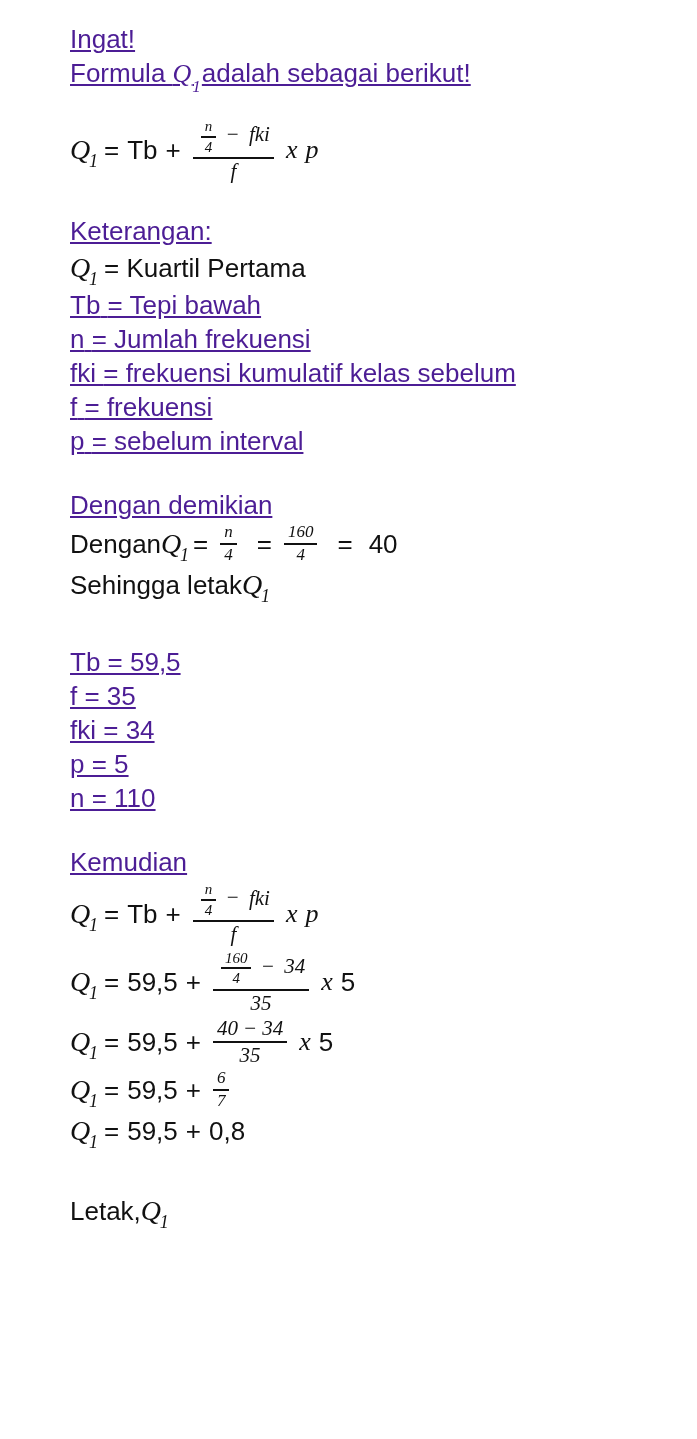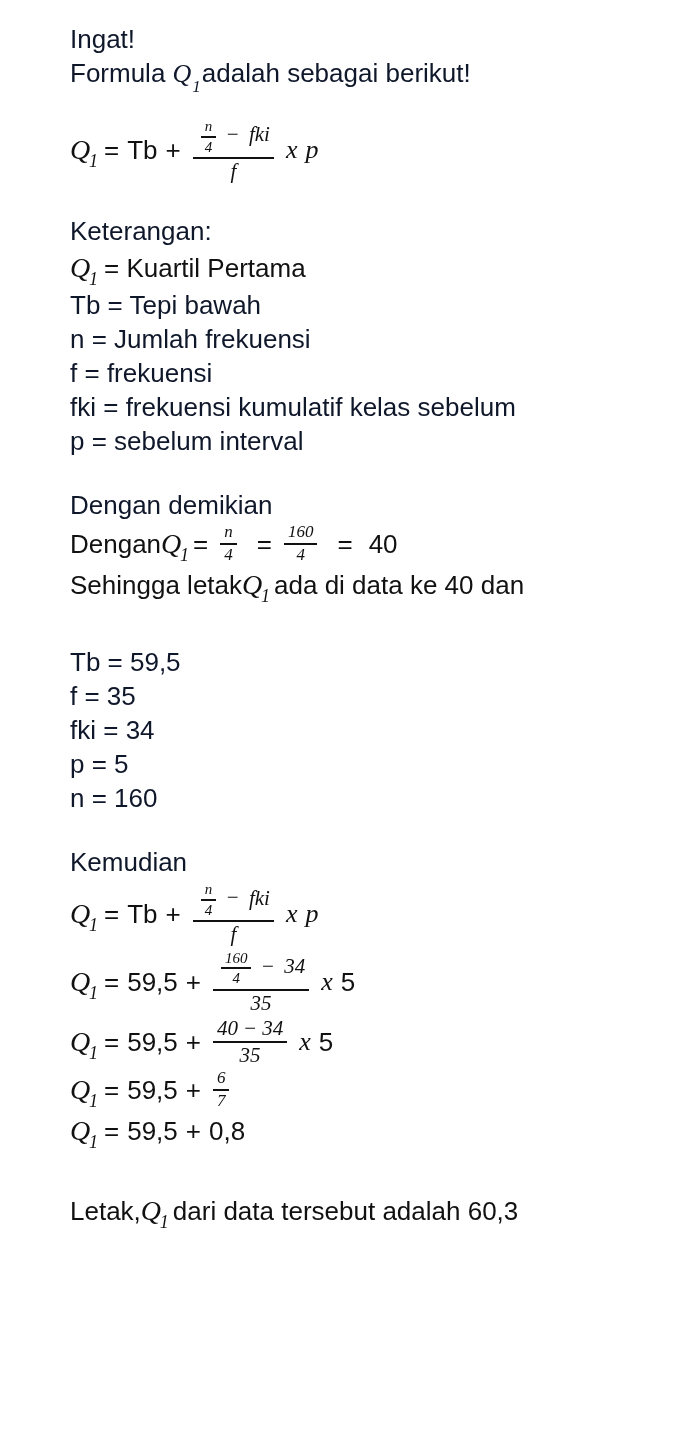--- a/index.html
+++ b/index.html
@@ -18,21 +18,22 @@
   .page {
     position: absolute;
     left: 70px;
     top: 22px;
     width: 610px;
   }
   .line {
     font-size: 26px;
     line-height: 34px;
     white-space: nowrap;
-    color: #0f172a;
+    color: #4c1d95;
+    text-decoration: underline;
   }
   .gap-lg { height: 30px; }
   .gap-md { height: 22px; }
   .gap-sm { height: 10px; }
 
   
   .mvar {
     font-family: "Liberation Serif", serif;
     font-style: italic;
     font-size: 26px;
@@ -175,22 +176,22 @@
   <div class="eqline" style="min-height:38px">
     <span class="qlabel">
       <span class="q">Q</span>
       <span class="s">1</span>
     </span>
     <span>= Kuartil Pertama</span>
   </div>
 
   <div class="line"><span>Tb</span> <span>= Tepi bawah</span></div>
   <div class="line"><span>n</span> <span>= Jumlah frekuensi</span></div>
+  <div class="line"><span>fki</span> <span>= frekuensi kumulatif kelas sebelum</span></div>
   <div class="line"><span>f</span> <span>= frekuensi</span></div>
-  <div class="line"><span>fki</span> <span>= frekuensi kumulatif kelas sebelum</span></div>
   <div class="line"><span>p</span> <span>= sebelum interval</span></div>
 
   <div class="gap-lg"></div>
 
   <div class="line">Dengan demikian</div>
 
   <div class="eqline">
     <span>Dengan </span>
     <span class="qlabel" style="width:32px">
       <span class="q">Q</span>
@@ -216,31 +217,30 @@
     <span class="sp-lg"></span>
     <span>40</span>
   </div>
 
   <div class="eqline" style="min-height:38px">
     <span>Sehingga letak </span>
     <span class="qlabel" style="width:32px">
       <span class="q">Q</span>
       <span class="s">1</span>
     </span>
-    <span>ada di data ke 40 dan</span>
   </div>
 
   <div class="gap-lg"></div>
   <div class="gap-sm"></div>
 
   <div class="line">Tb = 59,5</div>
   <div class="line">f = 35</div>
   <div class="line">fki = 34</div>
   <div class="line">p = 5</div>
-  <div class="line">n = 160</div>
+  <div class="line">n = 110</div>
 
   <div class="gap-lg"></div>
 
   <div class="line">Kemudian</div>
 
   <div class="eqline">
     <span class="qlabel">
       <span class="q">Q</span>
       <span class="s">1</span>
     </span>
@@ -361,16 +361,15 @@
 
   <div class="gap-lg"></div>
   <div class="gap-sm"></div>
 
   <div class="eqline" style="min-height:38px">
     <span>Letak, </span>
     <span class="qlabel" style="width:32px">
       <span class="q">Q</span>
       <span class="s">1</span>
     </span>
-    <span>dari data tersebut adalah 60,3</span>
   </div>
 
 </div>
 
 </body></html>

